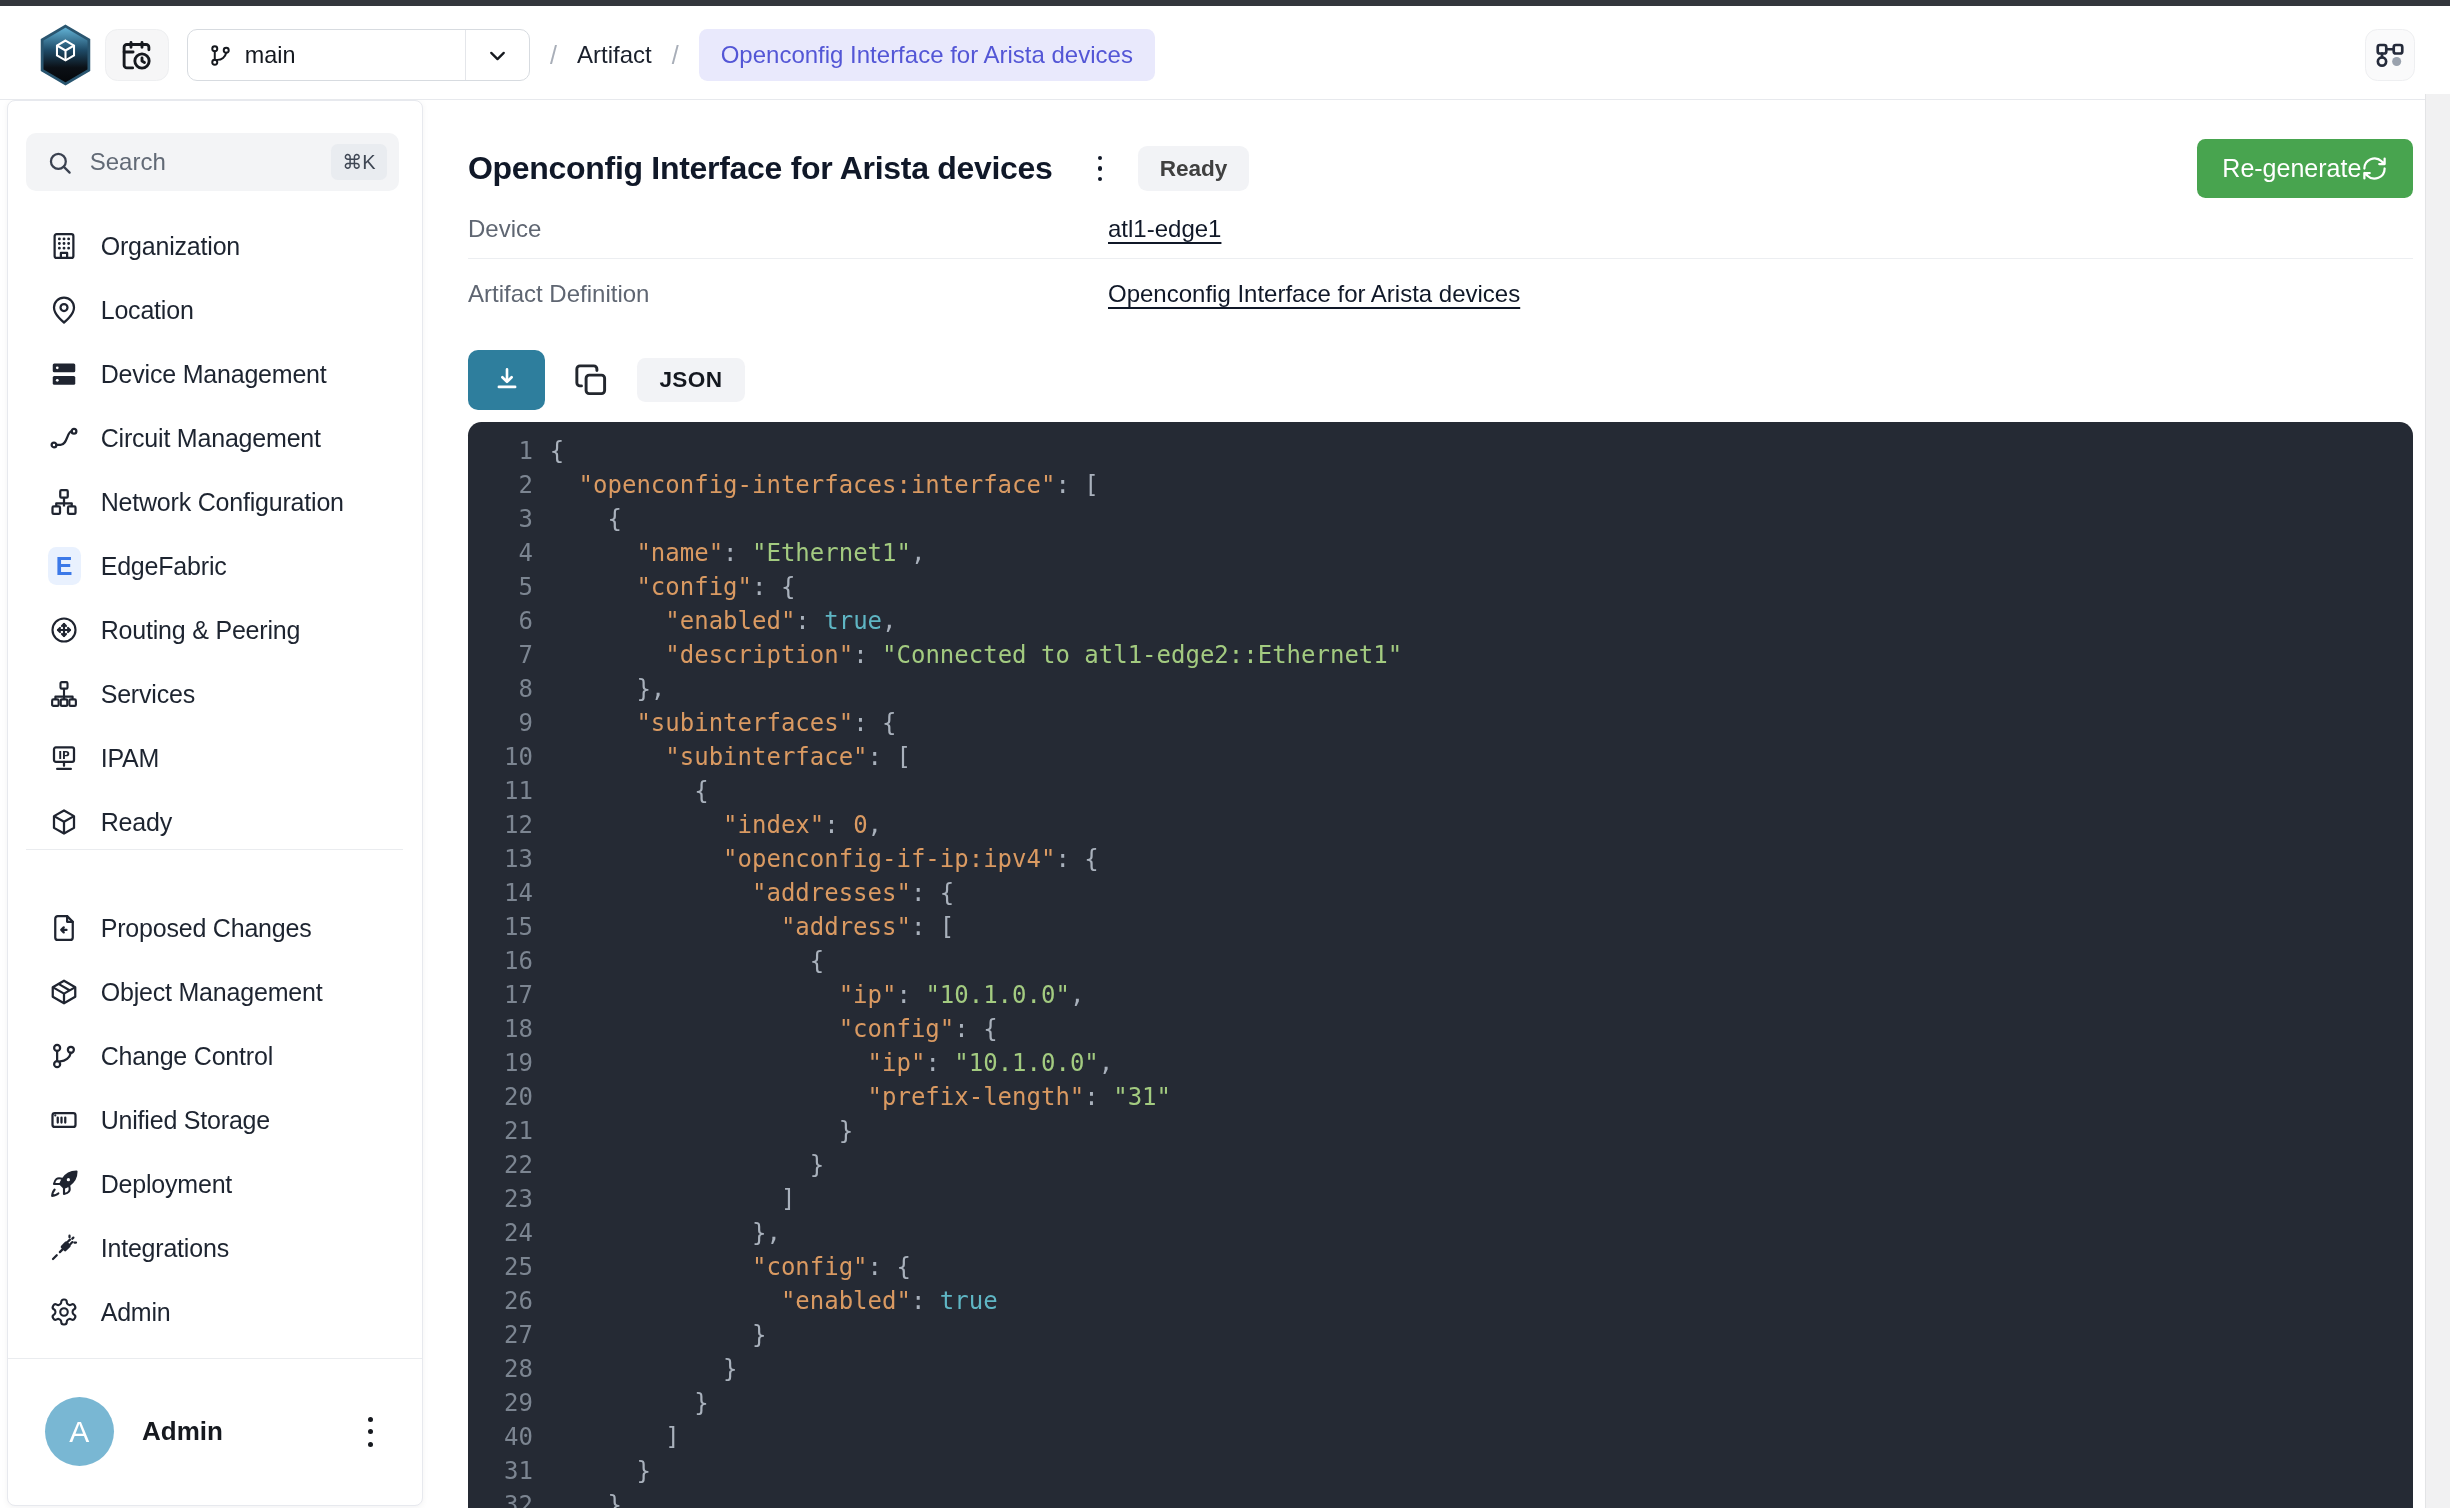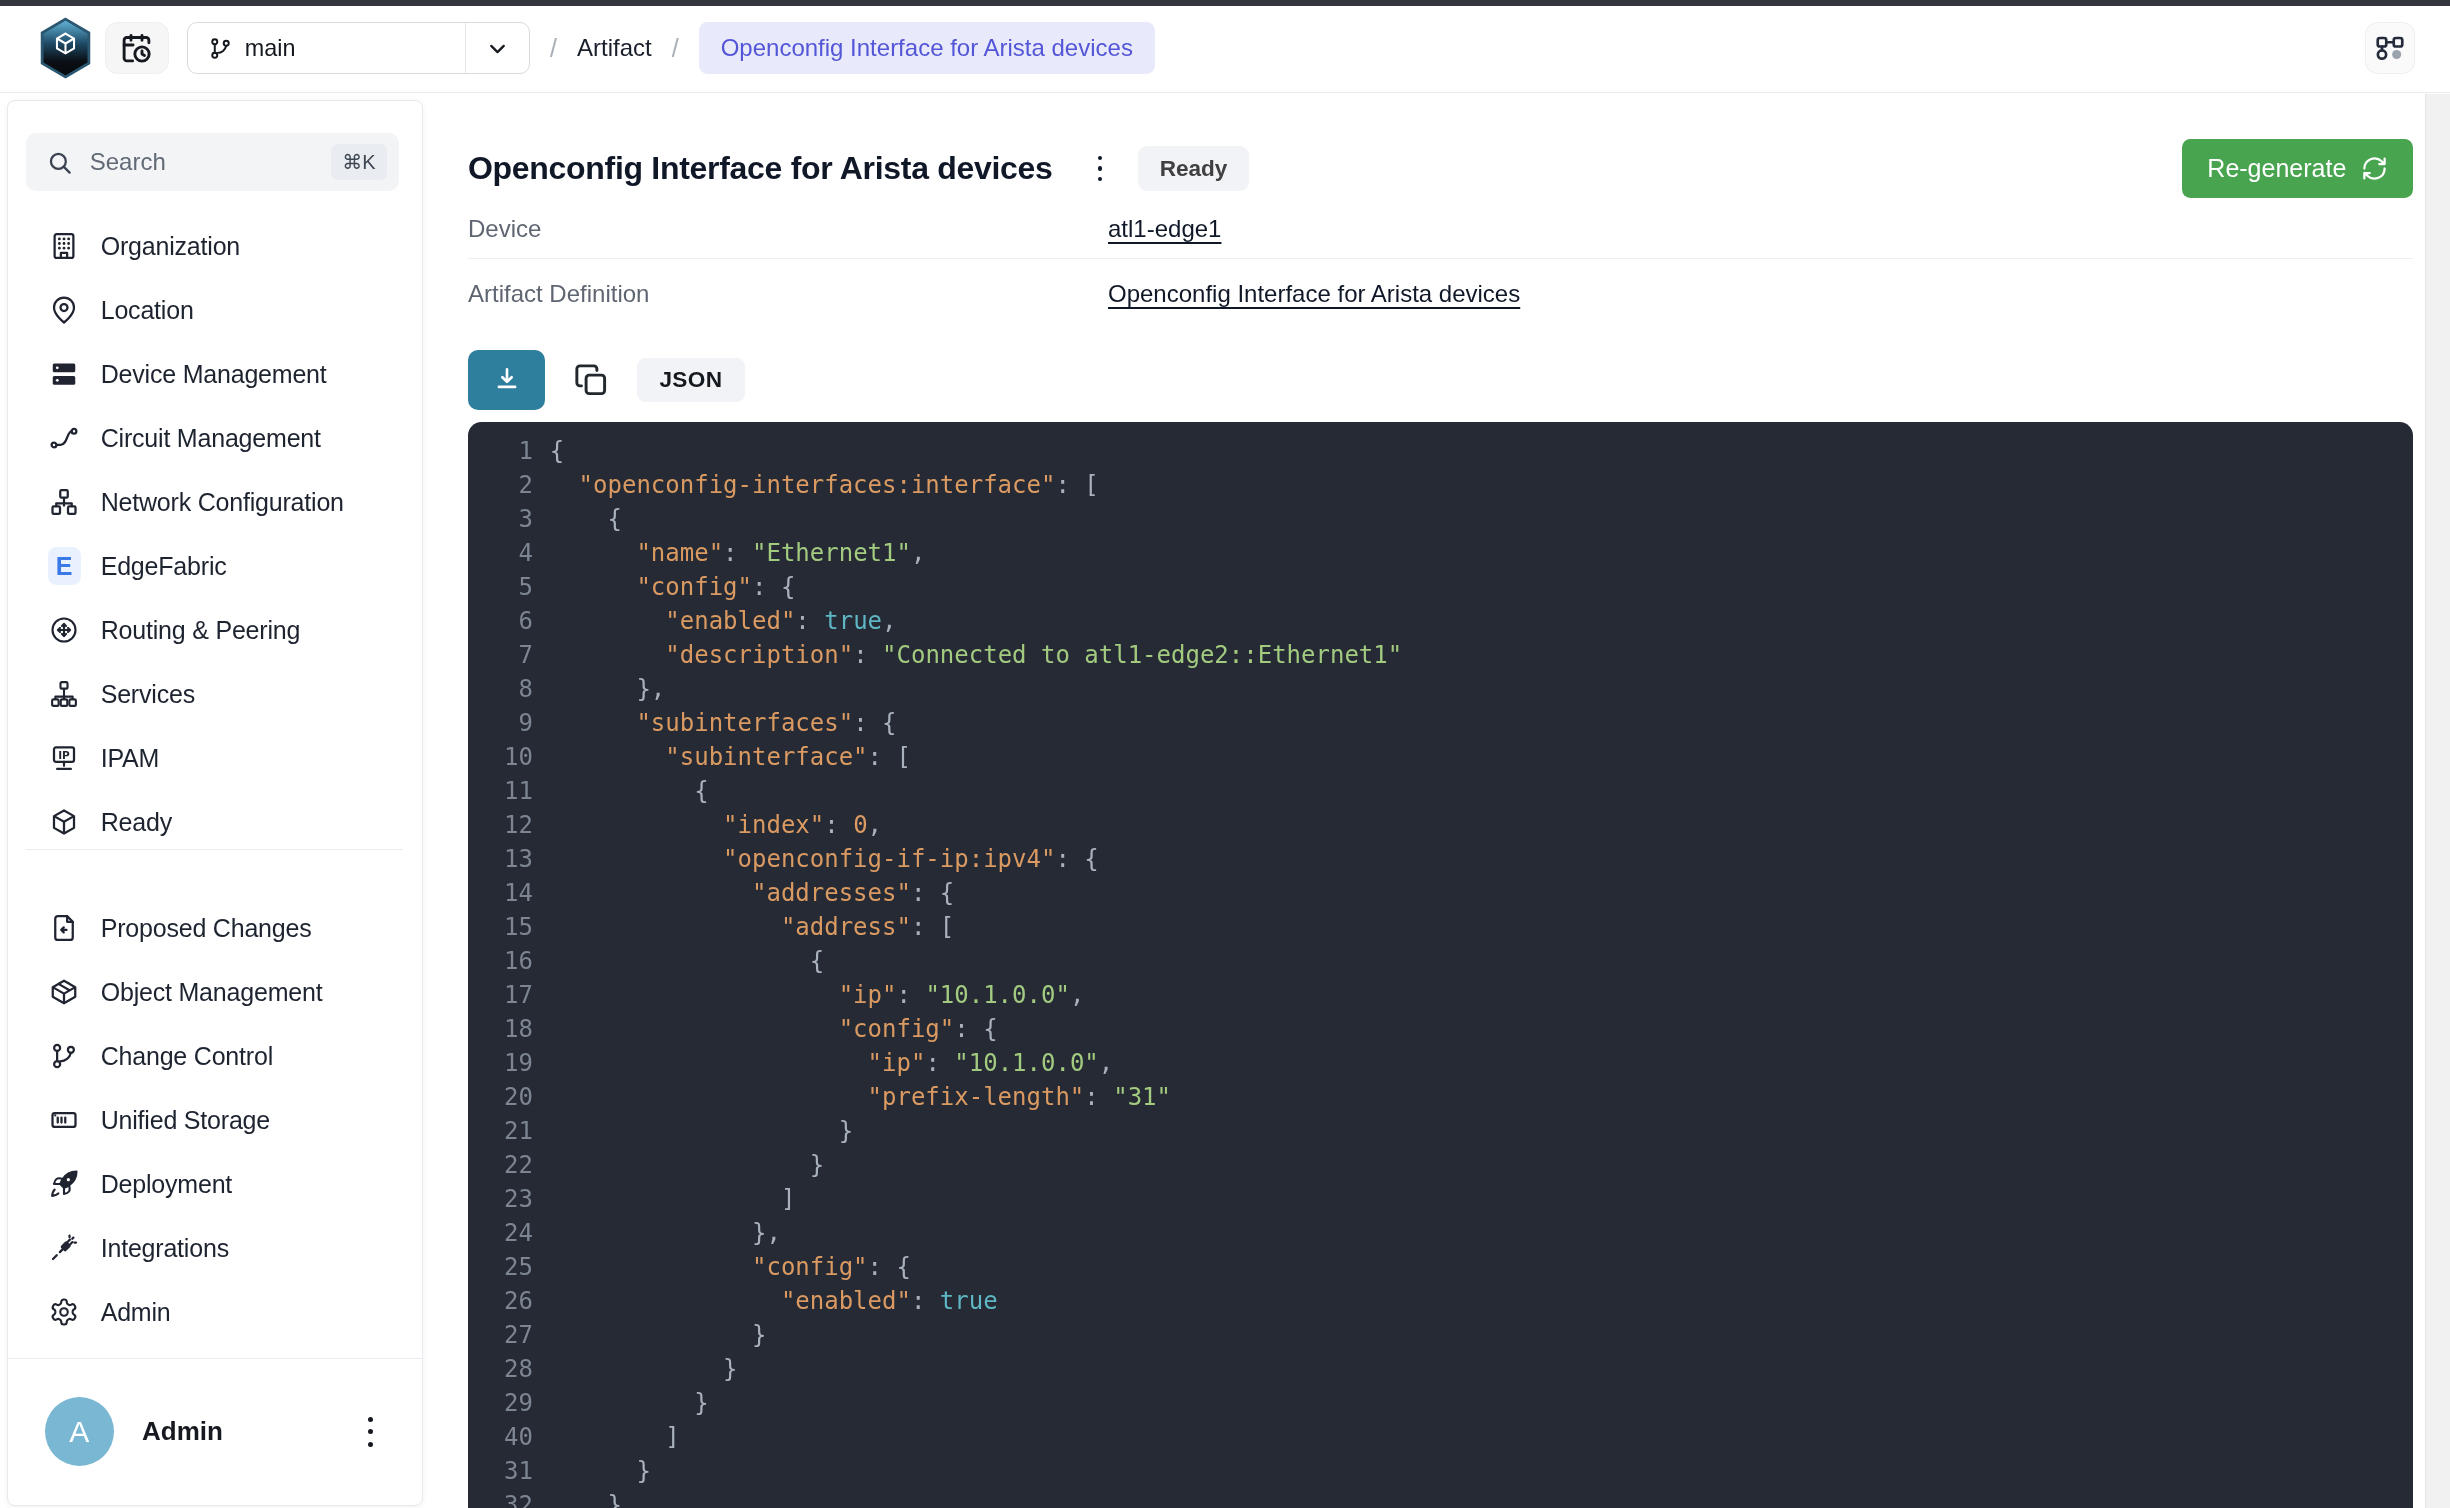--- a/index.html
+++ b/index.html
@@ -3,21 +3,21 @@
 <meta charset="utf-8">
 <style>
   * { margin:0; padding:0; box-sizing:border-box; }
   html,body { width:2450px; height:1509px; overflow:hidden; background:#fff;
     font-family:"Liberation Sans", sans-serif; color:#14181F; }
 
   
   .win-strip { position:absolute; top:0; left:0; width:100%; height:5.9px; background:#33363C; z-index:30; }
 
   
-  .topbar { position:absolute; top:4px; left:0; right:0; height:89px; background:#fff;
+  .topbar { position:absolute; top:11px; left:0; right:0; height:89px; background:#fff;
     border-bottom:0.8px solid #E7E9ED; display:flex; align-items:center; padding:0 35px 0 38px; z-index:20; }
   .logo { width:55px; height:62px; flex:none; }
   .icon-btn { height:52px; border-radius:12.5px; background:#F6F6F7; border:0.8px solid #EEEFF1;
     display:flex; align-items:center; justify-content:center; flex:none; cursor:pointer; }
   .cal-btn { width:64px; margin-left:11.7px; }
   .branch-select { margin-left:18.4px; width:343px; height:52px; border:0.8px solid #D7DBE0; border-radius:10px;
     background:#fff; display:flex; align-items:center; flex:none; cursor:pointer; }
   .branch-select .bs-left { flex:1; display:flex; align-items:center; padding-left:20px; height:100%; }
   .branch-select .bs-label { margin-left:11.7px; font-size:23.4px; color:#14181F; }
   .branch-select .bs-right { width:64px; height:100%; border-left:0.8px solid #E4E6EA;
@@ -61,21 +61,21 @@
   
   .main { position:absolute; left:422px; top:94px; right:25px; bottom:0; background:#fff; overflow:hidden; }
   .title-row { position:absolute; left:46px; top:45px; right:11.7px; height:59px; display:flex; align-items:center; }
   .page-title { font-size:32px; font-weight:700; color:#101828; letter-spacing:-0.3px; }
   .title-kebab { margin-left:35px; height:38px; width:25px; display:flex; flex-direction:column;
     align-items:center; justify-content:center; gap:6.7px; cursor:pointer; }
   .title-kebab i { width:4.2px; height:4.2px; border-radius:50%; background:#101828; }
   .status-badge { margin-left:25px; background:#F2F3F6; border-radius:9.2px; padding:9.2px 22px;
     font-size:22.6px; font-weight:600; color:#404040; }
   .regen-btn { margin-left:auto; height:59px; padding:0 25px; background:#48A44F; border:none; border-radius:8.4px;
-    color:#fff; font-size:25px; font-family:inherit; display:flex; align-items:center; gap:15px; cursor:pointer; }
+    color:#fff; font-size:25px; font-family:inherit; display:flex; align-items:center; cursor:pointer; }
 
   .fields { position:absolute; left:46px; top:106px; right:11.7px; }
   .field-row { height:59px; display:flex; align-items:center; }
   .field-row.bordered { border-bottom:0.8px solid #ECEEF1; }
   .field-label { width:640px; font-size:24px; color:#5F6672; }
   .field-value { font-size:24px; color:#101828; text-decoration:underline; text-underline-offset:5px; cursor:pointer; }
   .field-row:nth-child(2) { height:70px; }
 
   .toolbar { position:absolute; left:46px; top:256px; height:60px; display:flex; align-items:center; }
   .dl-btn { width:77px; height:60px; background:#2E7E9D; border:none; border-radius:10px;

